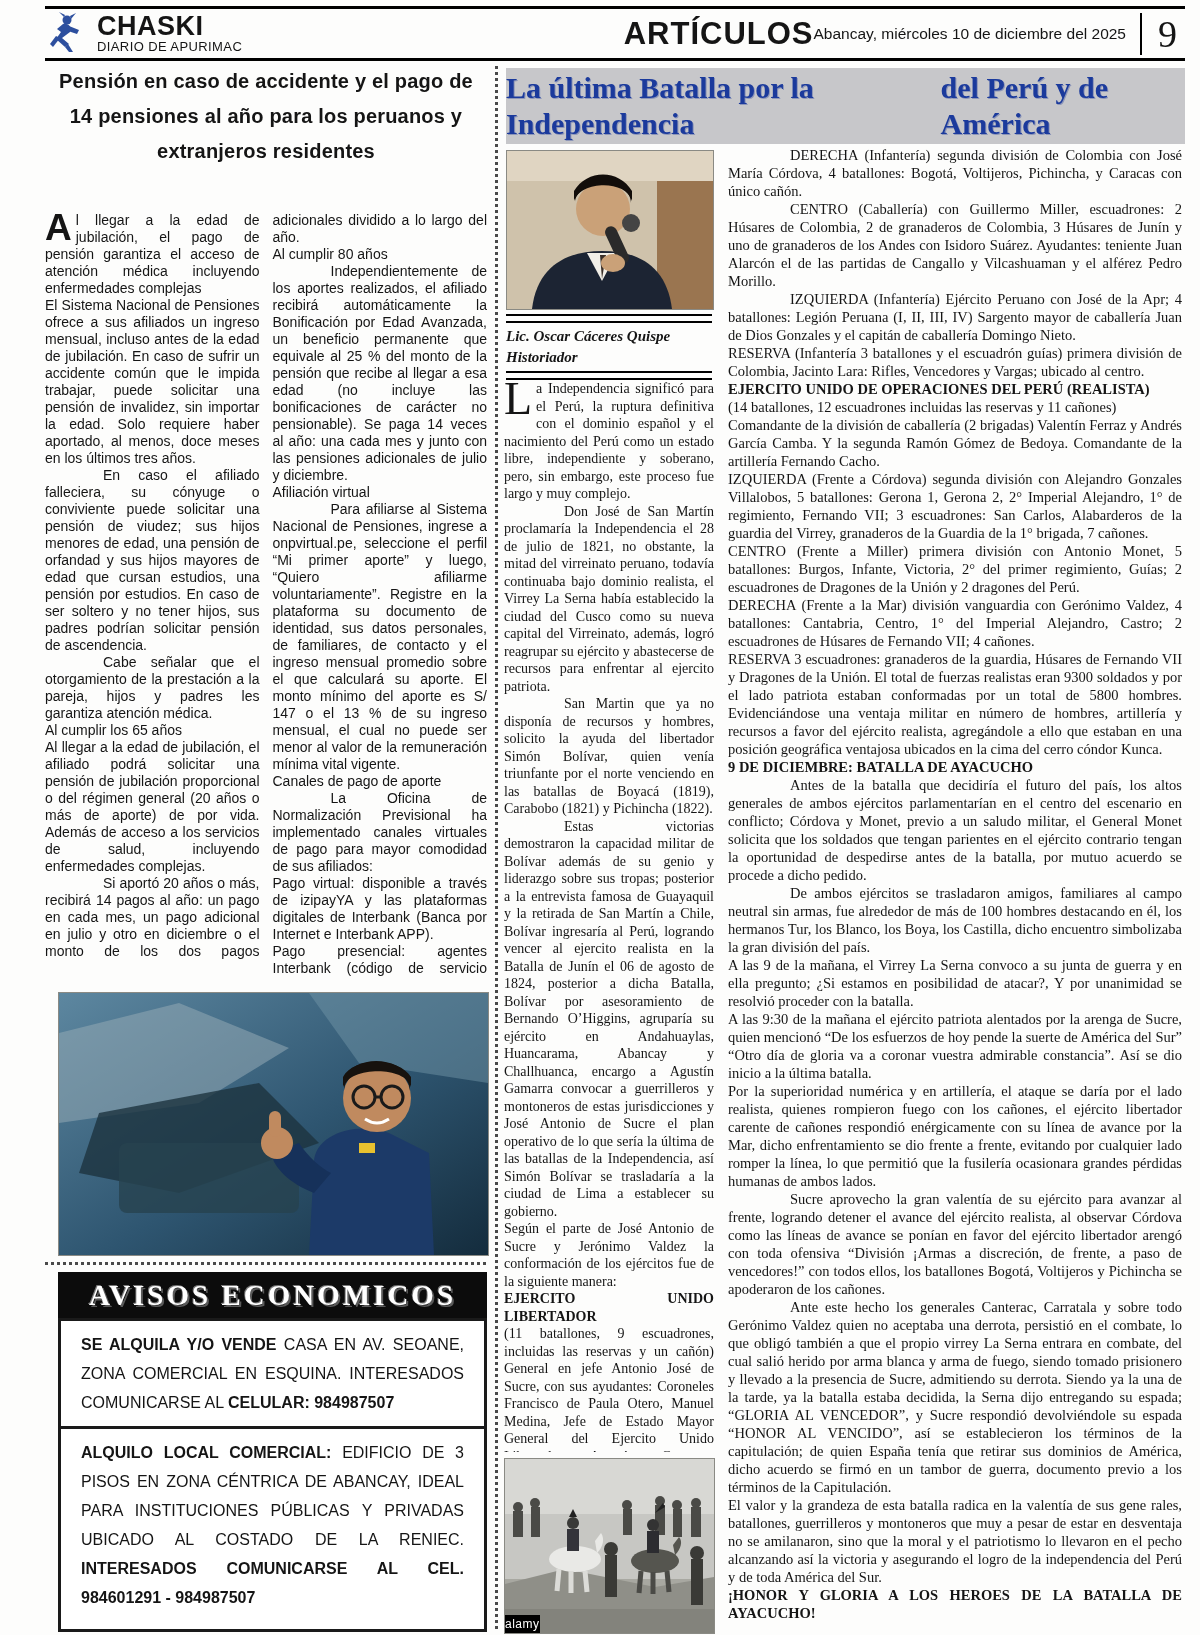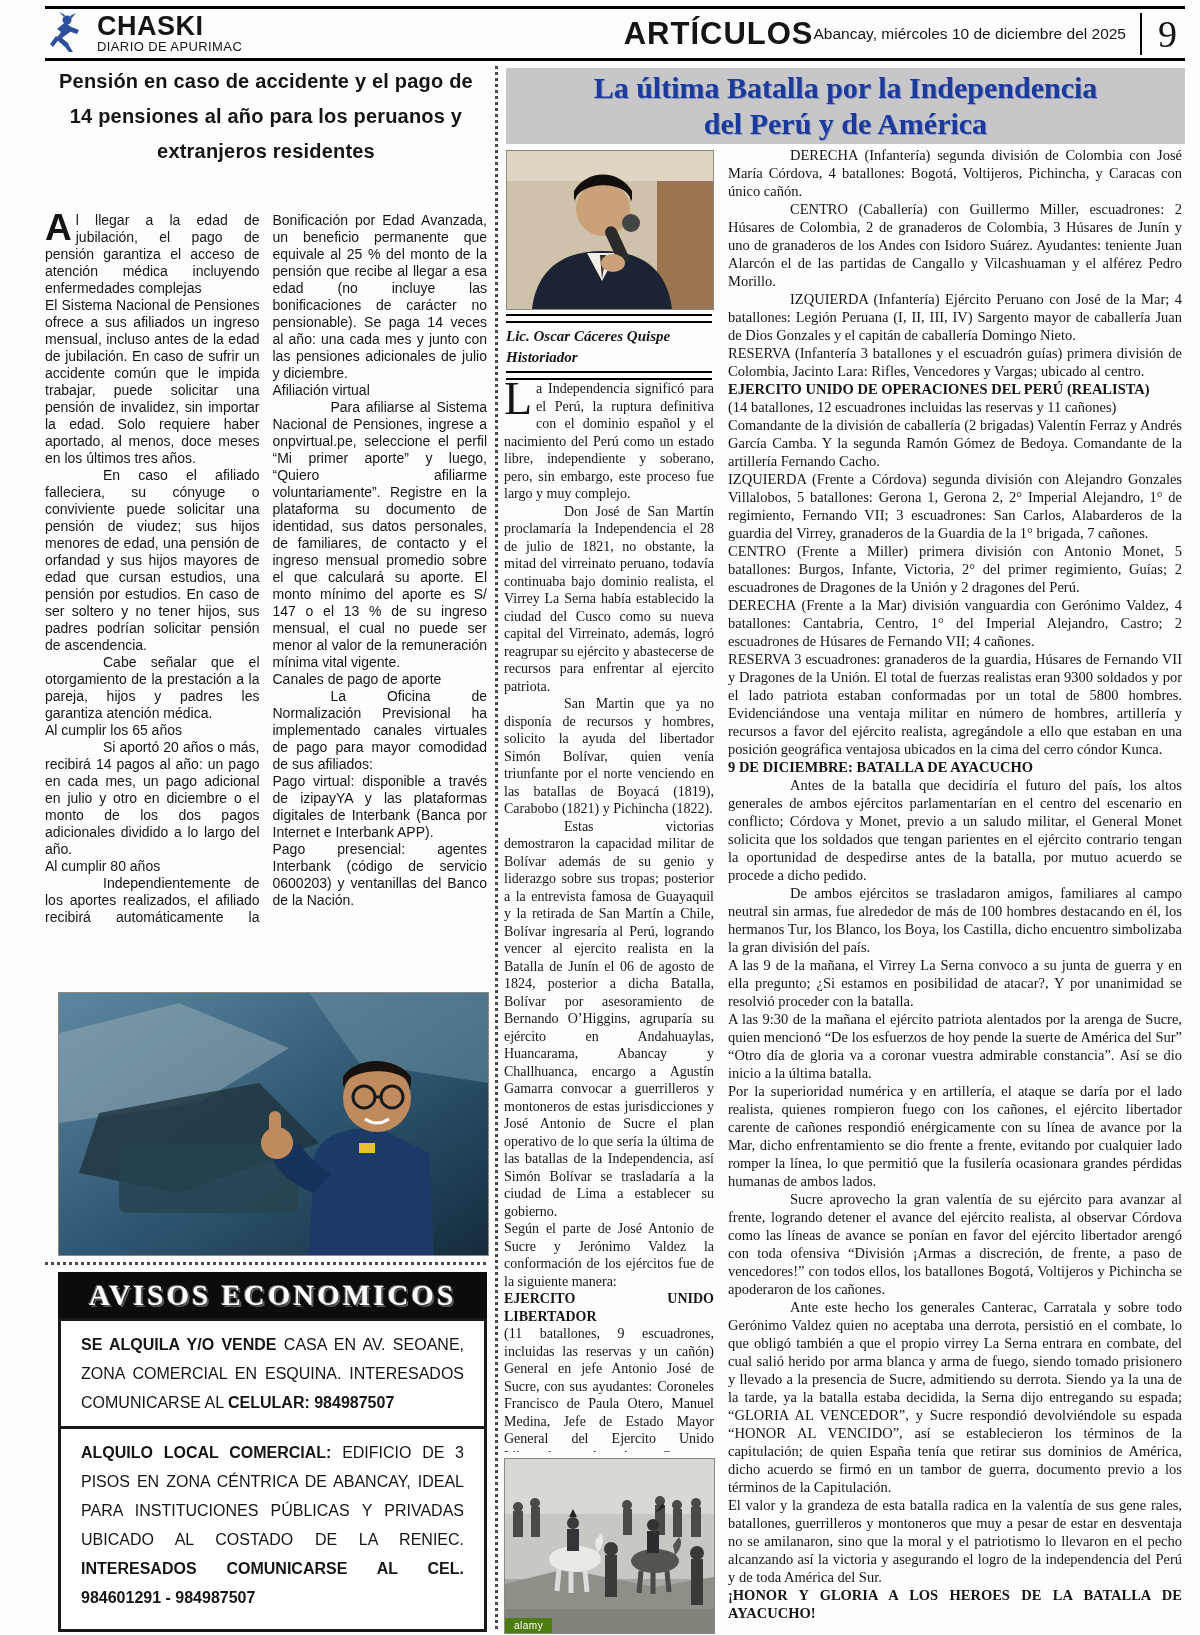--- a/index.html
+++ b/index.html
@@ -45,34 +45,34 @@
   .ad{padding:9px 20px;font-size:16px;line-height:29px;text-align:justify;}
   .ad + .ad{border-top:3px solid #1a1a1a;}
   .b{font-weight:bold;}
 
   
   #v-divider{left:495px;top:66px;width:3px;height:1566px;
              background:repeating-linear-gradient(to bottom,#4a4a4a 0 3px,transparent 3px 6px);}
 
   
   #right-banner{left:506px;top:68px;width:679px;height:76px;background:#c7c7ca;
-                display:flex;flex-direction:column;align-items:center;justify-content:center;
+                display:flex;flex-direction:row;align-items:center;justify-content:center;
                 font-family:"Liberation Serif",serif;font-weight:bold;color:#1b3a9c;
                 font-size:30px;line-height:36px;text-shadow:1px 1px 0 #8d96b8;}
   #speaker-photo{left:506px;top:150px;width:206px;height:158px;}
   #caption-block{left:506px;top:312px;width:206px;}
   .double-rule{height:5px;border-top:2px solid #000;border-bottom:2px solid #000;margin:2px 0;}
   .caption-text{font-family:"Liberation Serif",serif;font-weight:bold;font-style:italic;
                 font-size:15px;line-height:19px;padding:2px 0;}
   #center-col{left:504px;top:380px;width:210px;height:1072px;overflow:hidden;
               font-size:14px;line-height:17.5px;text-align:justify;}
   #center-col .indent{text-indent:60px;}
   #battle-painting{left:504px;top:1458px;width:209px;height:174px;position:absolute;}
-  #painting-credit{position:absolute;left:0;bottom:0;background:#4d7c0f;color:#fff;
-                   font-size:10px;padding:2px 9px;letter-spacing:.5px;}
+  #painting-credit{position:absolute;left:0;bottom:0;background:#000000;color:#fff;
+                   font-size:12px;padding:2px 0;letter-spacing:.5px;}
   #right-col{left:728px;top:146px;width:454px;height:1489px;overflow:hidden;
              font-size:14.5px;line-height:18px;text-align:justify;}
   #right-col .indent{text-indent:62px;}
 </style>
 </head>
 <body>
 
 <div id="masthead" class="abs">
   <div class="logo-block">
     <span>
@@ -101,20 +101,21 @@
 </div>
 
 <div id="left-headline" class="abs">Pensión en caso de accidente y el pago de 14 pensiones al año para  los peruanos y extranjeros residentes</div>
 
 <div id="left-columns" class="abs sans-col">
     <p class="para drop"><span class="dropcap">A</span>l llegar a la edad de jubilación, el pago de pensión garantiza el acceso de atención médica incluyendo enfermedades complejas</p>
     <p class="para flush">El Sistema Nacional de Pensiones ofrece a sus afiliados un ingreso mensual, incluso antes de la edad de jubilación. En caso de sufrir un accidente común que le impida trabajar, puede solicitar una pensión de invalidez, sin importar la edad. Solo requiere haber aportado, al menos, doce meses en los últimos tres años.</p>
     <p class="para indent">En caso el afiliado falleciera, su cónyuge o conviviente puede solicitar una pensión de viudez; sus hijos menores de edad, una pensión de orfandad y sus hijos mayores de edad que cursan estudios, una pensión por estudios. En caso de ser soltero y no tener hijos, sus padres podrían solicitar pensión de ascendencia.</p>
     <p class="para indent">Cabe señalar que el otorgamiento de la prestación a la pareja, hijos y padres les garantiza atención médica.</p>
     <p class="para flush">Al cumplir los 65 años</p>
+    <p class="para flush">Al llegar a la edad de jubilación, el afiliado podrá solicitar una pensión de jubilación proporcional o del régimen general (20 años o más de aporte) de por vida. Además de acceso a los servicios de salud, incluyendo enfermedades complejas.</p>
     <p class="para indent">Si aportó 20 años o más, recibirá 14 pagos al año: un pago en cada mes, un pago adicional en julio y otro en diciembre o el monto de los dos pagos adicionales dividido a lo largo del año.</p>
     <p class="para flush">Al cumplir 80 años</p>
     <p class="para indent">Independientemente de los aportes realizados, el afiliado recibirá automáticamente la Bonificación por Edad Avanzada, un beneficio permanente que equivale al 25 % del monto de la pensión que recibe al llegar a esa edad (no incluye las bonificaciones de carácter no pensionable). Se paga 14 veces al año: una cada mes y junto con las pensiones adicionales de julio y diciembre.</p>
     <p class="para flush">Afiliación virtual</p>
     <p class="para indent">Para afiliarse al Sistema Nacional de Pensiones, ingrese a onpvirtual.pe, seleccione el perfil “Mi primer aporte” y luego, “Quiero afiliarme voluntariamente”. Registre en la plataforma su documento de identidad, sus datos personales, de familiares, de contacto y el ingreso mensual promedio sobre el que calculará su aporte. El monto mínimo del aporte es S/ 147 o el 13 % de su ingreso mensual, el cual no puede ser menor al valor de la remuneración mínima vital vigente.</p>
     <p class="para flush">Canales de pago de aporte</p>
     <p class="para indent">La Oficina de Normalización Previsional ha implementado canales virtuales de pago para mayor comodidad de sus afiliados:</p>
     <p class="para flush">Pago virtual: disponible a través de izipayYA y las plataformas digitales de Interbank (Banca por Internet e Interbank APP).</p>
     <p class="para flush">Pago presencial: agentes Interbank (código de servicio 0600203) y ventanillas del Banco de la Nación.</p>
   </div>
@@ -257,21 +258,21 @@
         <circle cx="192" cy="94" r="7"></circle>
     </g>
     <rect x="0" y="150" width="209" height="24" fill="#83837c"></rect>
   </svg>
   <span id="painting-credit">alamy</span>
 </div>
 
 <div id="right-col" class="abs serif">
     <p class="para indent">DERECHA (Infantería) segunda división de Colombia con José María Córdova, 4 batallones: Bogotá, Voltijeros, Pichincha, y Caracas con único cañón.</p>
     <p class="para indent">CENTRO (Caballería) con Guillermo Miller, escuadrones: 2 Húsares de Colombia, 2 de granaderos de Colombia, 3 Húsares de Junín y uno de granaderos de los Andes con Isidoro Suárez. Ayudantes: teniente Juan Alarcón el de las partidas de Cangallo y Vilcashuaman y el alférez Pedro Morillo.</p>
-    <p class="para indent">IZQUIERDA (Infantería) Ejército Peruano con José de la Mar; 4 batallones: Legión Peruana (I, II, III, IV) Sargento mayor de caballería Juan de Dios Gonzales y el capitán de caballería Domingo Nieto.</p>
+    <p class="para indent">IZQUIERDA (Infantería) Ejército Peruano con José de la Apr; 4 batallones: Legión Peruana (I, II, III, IV) Sargento mayor de caballería Juan de Dios Gonzales y el capitán de caballería Domingo Nieto.</p>
     <p class="para flush">RESERVA (Infantería 3 batallones y el escuadrón guías) primera división de Colombia, Jacinto Lara: Rifles, Vencedores y Vargas; ubicado al centro.</p>
     <p class="para bold">EJERCITO UNIDO DE OPERACIONES DEL PERÚ (REALISTA)</p>
     <p class="para flush">(14 batallones, 12 escuadrones incluidas las reservas y 11 cañones)</p>
     <p class="para flush">Comandante de la división de caballería (2 brigadas) Valentín Ferraz y Andrés García Camba. Y la segunda Ramón Gómez de Bedoya. Comandante de la artillería Fernando Cacho.</p>
     <p class="para flush">IZQUIERDA (Frente a Córdova) segunda división con Alejandro Gonzales Villalobos, 5 batallones: Gerona 1, Gerona 2, 2° Imperial Alejandro, 1° de regimiento, Fernando VII; 3 escuadrones: San Carlos, Alabarderos de la guardia del Virrey, granaderos de la Guardia de la 1° brigada, 7 cañones.</p>
     <p class="para flush">CENTRO (Frente a Miller) primera división con Antonio Monet, 5 batallones: Burgos, Infante, Victoria, 2° del primer regimiento, Guías; 2 escuadrones de Dragones de la Unión y 2 dragones del Perú.</p>
     <p class="para flush">DERECHA (Frente a la Mar) división vanguardia con Gerónimo Valdez, 4 batallones: Cantabria, Centro, 1° del Imperial Alejandro, Castro; 2 escuadrones de Húsares de Fernando VII; 4 cañones.</p>
     <p class="para flush">RESERVA 3 escuadrones: granaderos de la guardia, Húsares de Fernando VII y Dragones de la Unión.    El total de fuerzas realistas eran 9300 soldados y por el lado patriota estaban conformadas por un total de 5800 hombres. Evidenciándose una ventaja militar en número de hombres, artillería y recursos a favor del ejército realista, agregándole a ello que estaban en una posición geográfica ventajosa ubicados en la cima del cerro cóndor Kunca.</p>
     <p class="para bold">9 DE DICIEMBRE: BATALLA DE AYACUCHO</p>
     <p class="para indent">Antes de la batalla que decidiría el futuro del país, los altos generales de ambos ejércitos parlamentarían en el centro del escenario en conflicto; Córdova y Monet, previo a un saludo militar, el General Monet solicita que los soldados que tengan parientes en el ejército contrario tengan la oportunidad de despedirse antes de la batalla, por mutuo acuerdo se procede a dicho pedido.</p>

